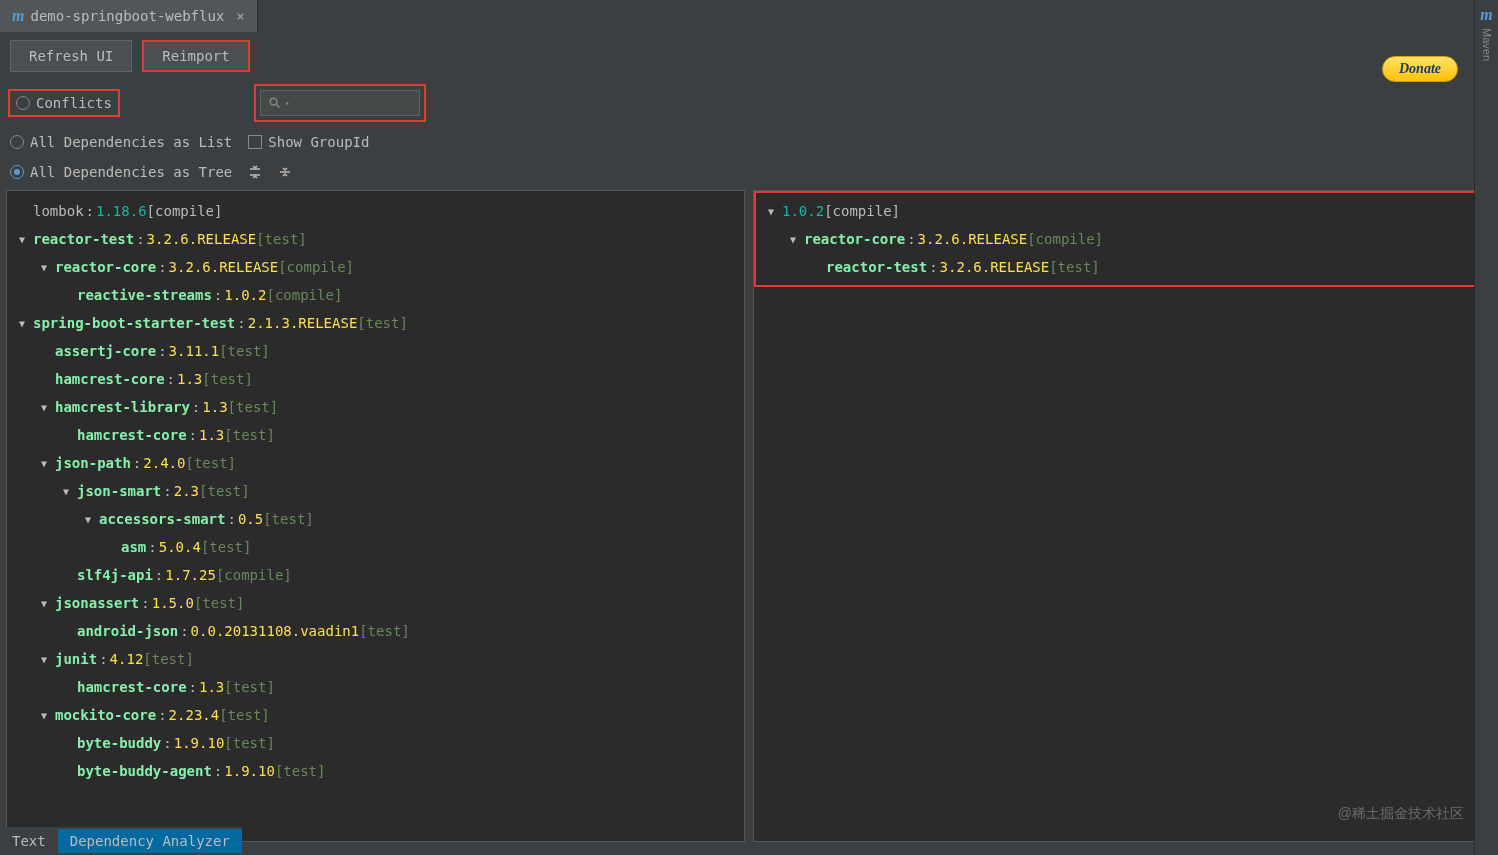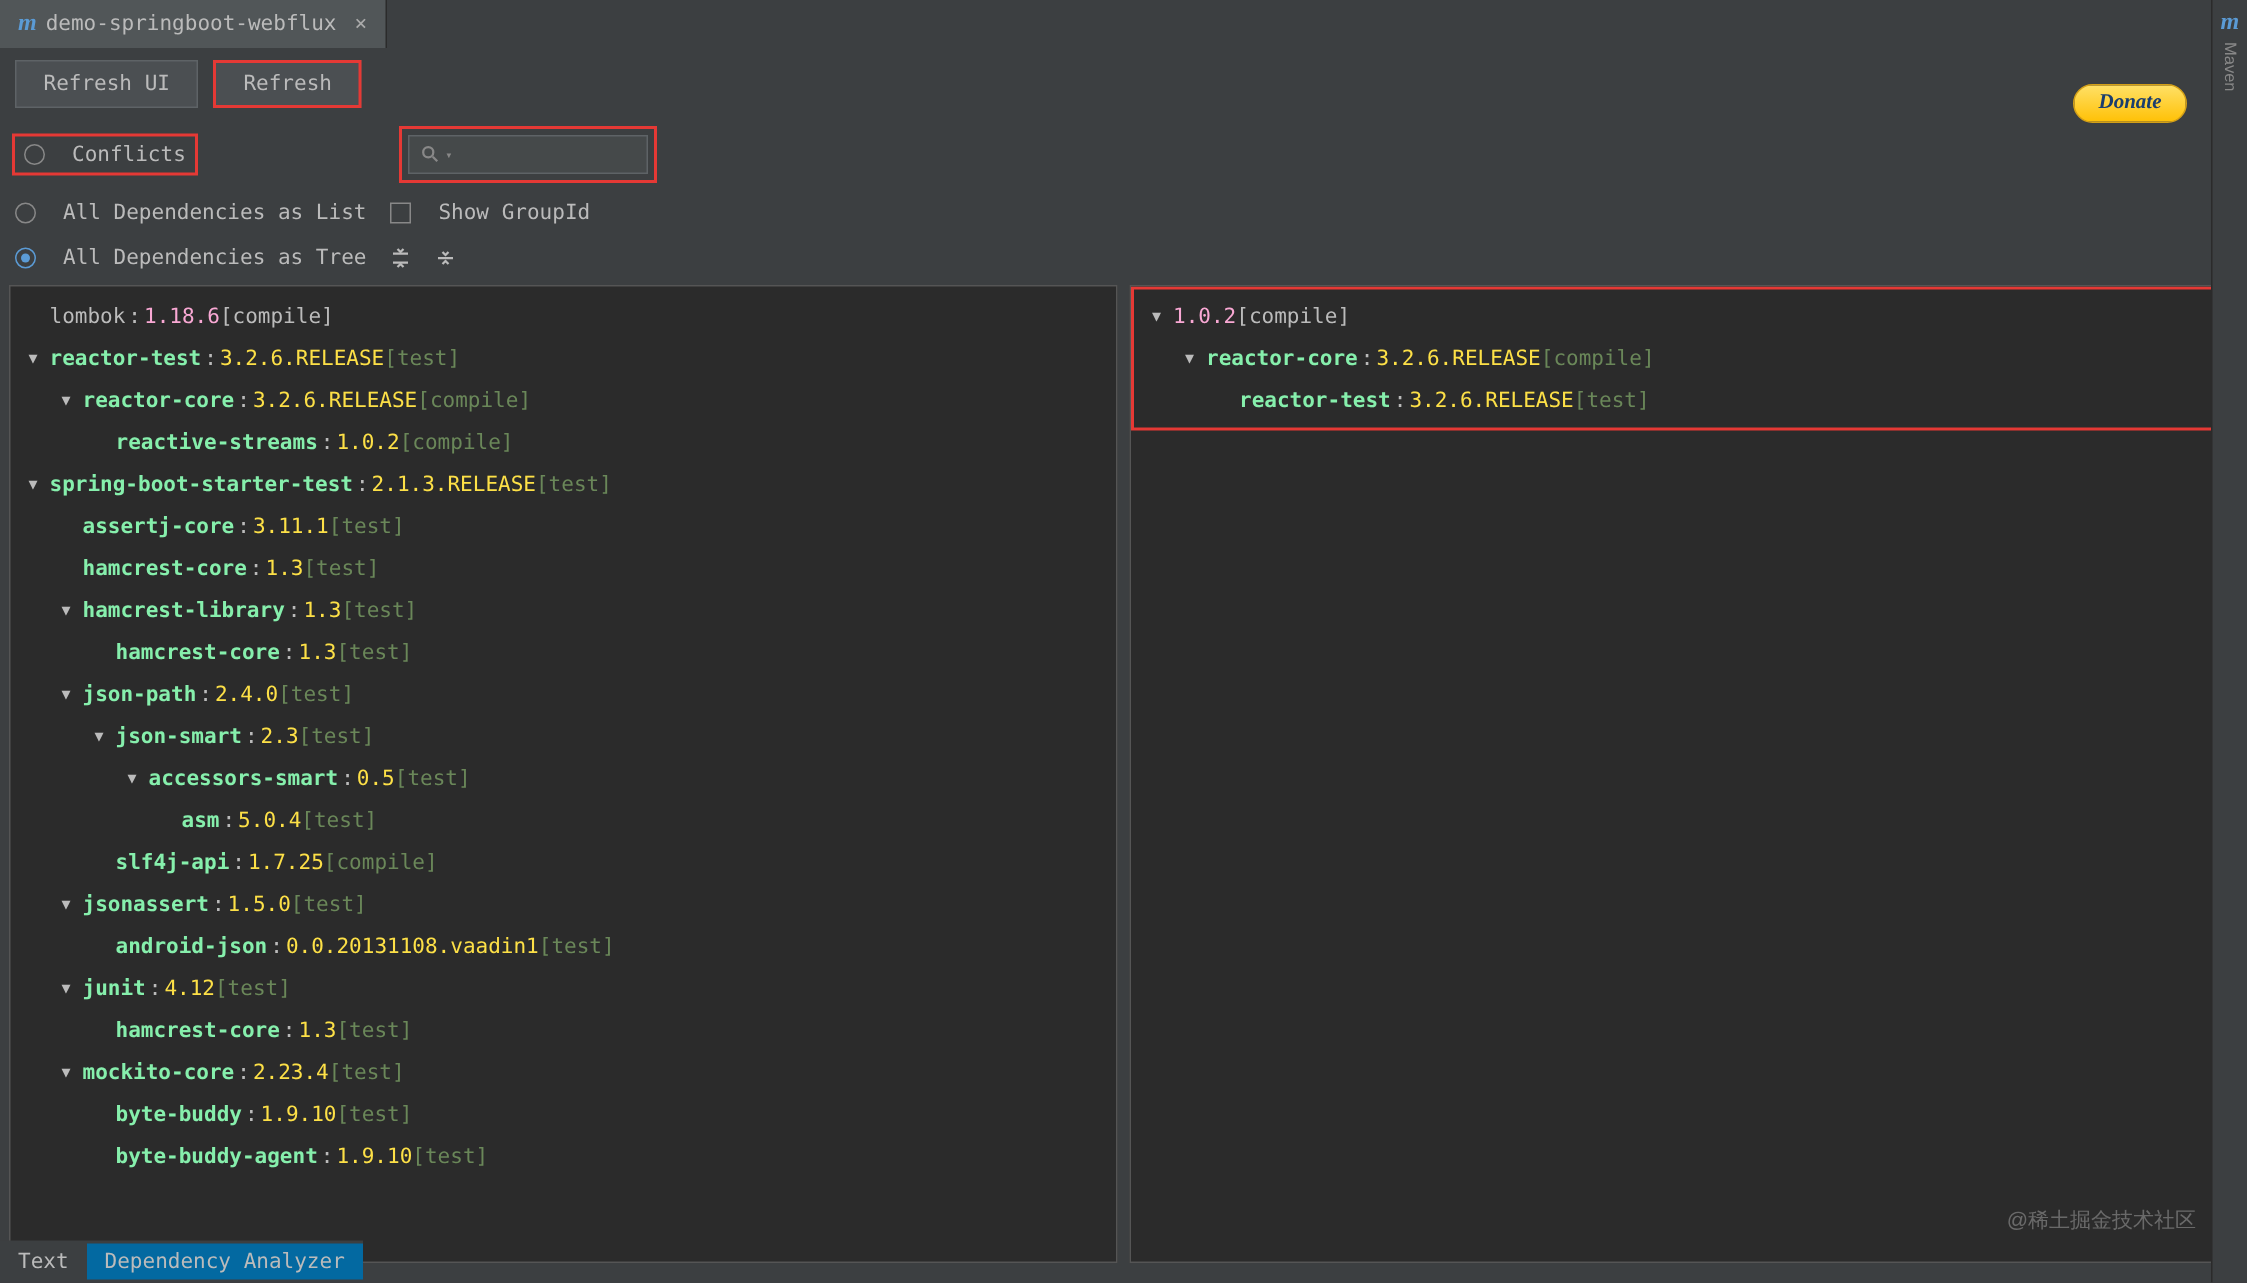--- a/index.html
+++ b/index.html
@@ -89,21 +89,21 @@
     .checkbox {
       width: 14px;
       height: 14px;
       border: 1px solid #888;
       display: inline-block;
       flex-shrink: 0;
     }
     .radio-group {
       display: flex;
       align-items: center;
-      gap: 18px;
+      gap: 6px;
       padding: 2px;
       text-align: center;
     }
     .search-box {
       width: 160px;
       height: 26px;
       background: #45494A;
       border: 1px solid #5E6366;
       display: flex;
       align-items: center;
@@ -155,21 +155,21 @@
     .caret {
       color: #BBBBBB;
       width: 14px;
       display: inline-block;
       font-size: 10px;
     }
     .dep-name { color: #86efac; font-weight: bold; }
     .dep-name.normal { color: #BBBBBB; font-weight: normal; }
     .colon { color: #BBBBBB; margin: 0 2px; }
     .ver { color: #fde047; }
-    .ver.gray { color: #f9a8d4; }
+    .ver.gray { color: #14b8a6; }
     .scope { color: #BBBBBB; }
     .scope.green { color: #6A8759; }
     .indent { display: inline-block; }
     
     .bottom-tabs {
       position: absolute;
       bottom: 0;
       left: 0;
       height: 28px;
       display: flex;
@@ -251,21 +251,21 @@
 <div class="tab-bar">
   <div class="tab">
     <span class="m-icon">m</span>
     <span>demo-springboot-webflux</span>
     <span class="close-x">×</span>
   </div>
 </div>
 
 <div class="toolbar">
   <button class="btn">Refresh UI</button>
-  <button class="btn highlight-red">Refresh</button>
+  <button class="btn highlight-red">Reimport</button>
 </div>
 
 <div class="donate">Donate</div>
 
 <div class="filter-row">
   <div class="radio-group highlight-red" style="padding:4px 6px;">
     <span class="radio"></span>
     <span>Conflicts</span>
   </div>
   <div style="width:110px;"></div>

